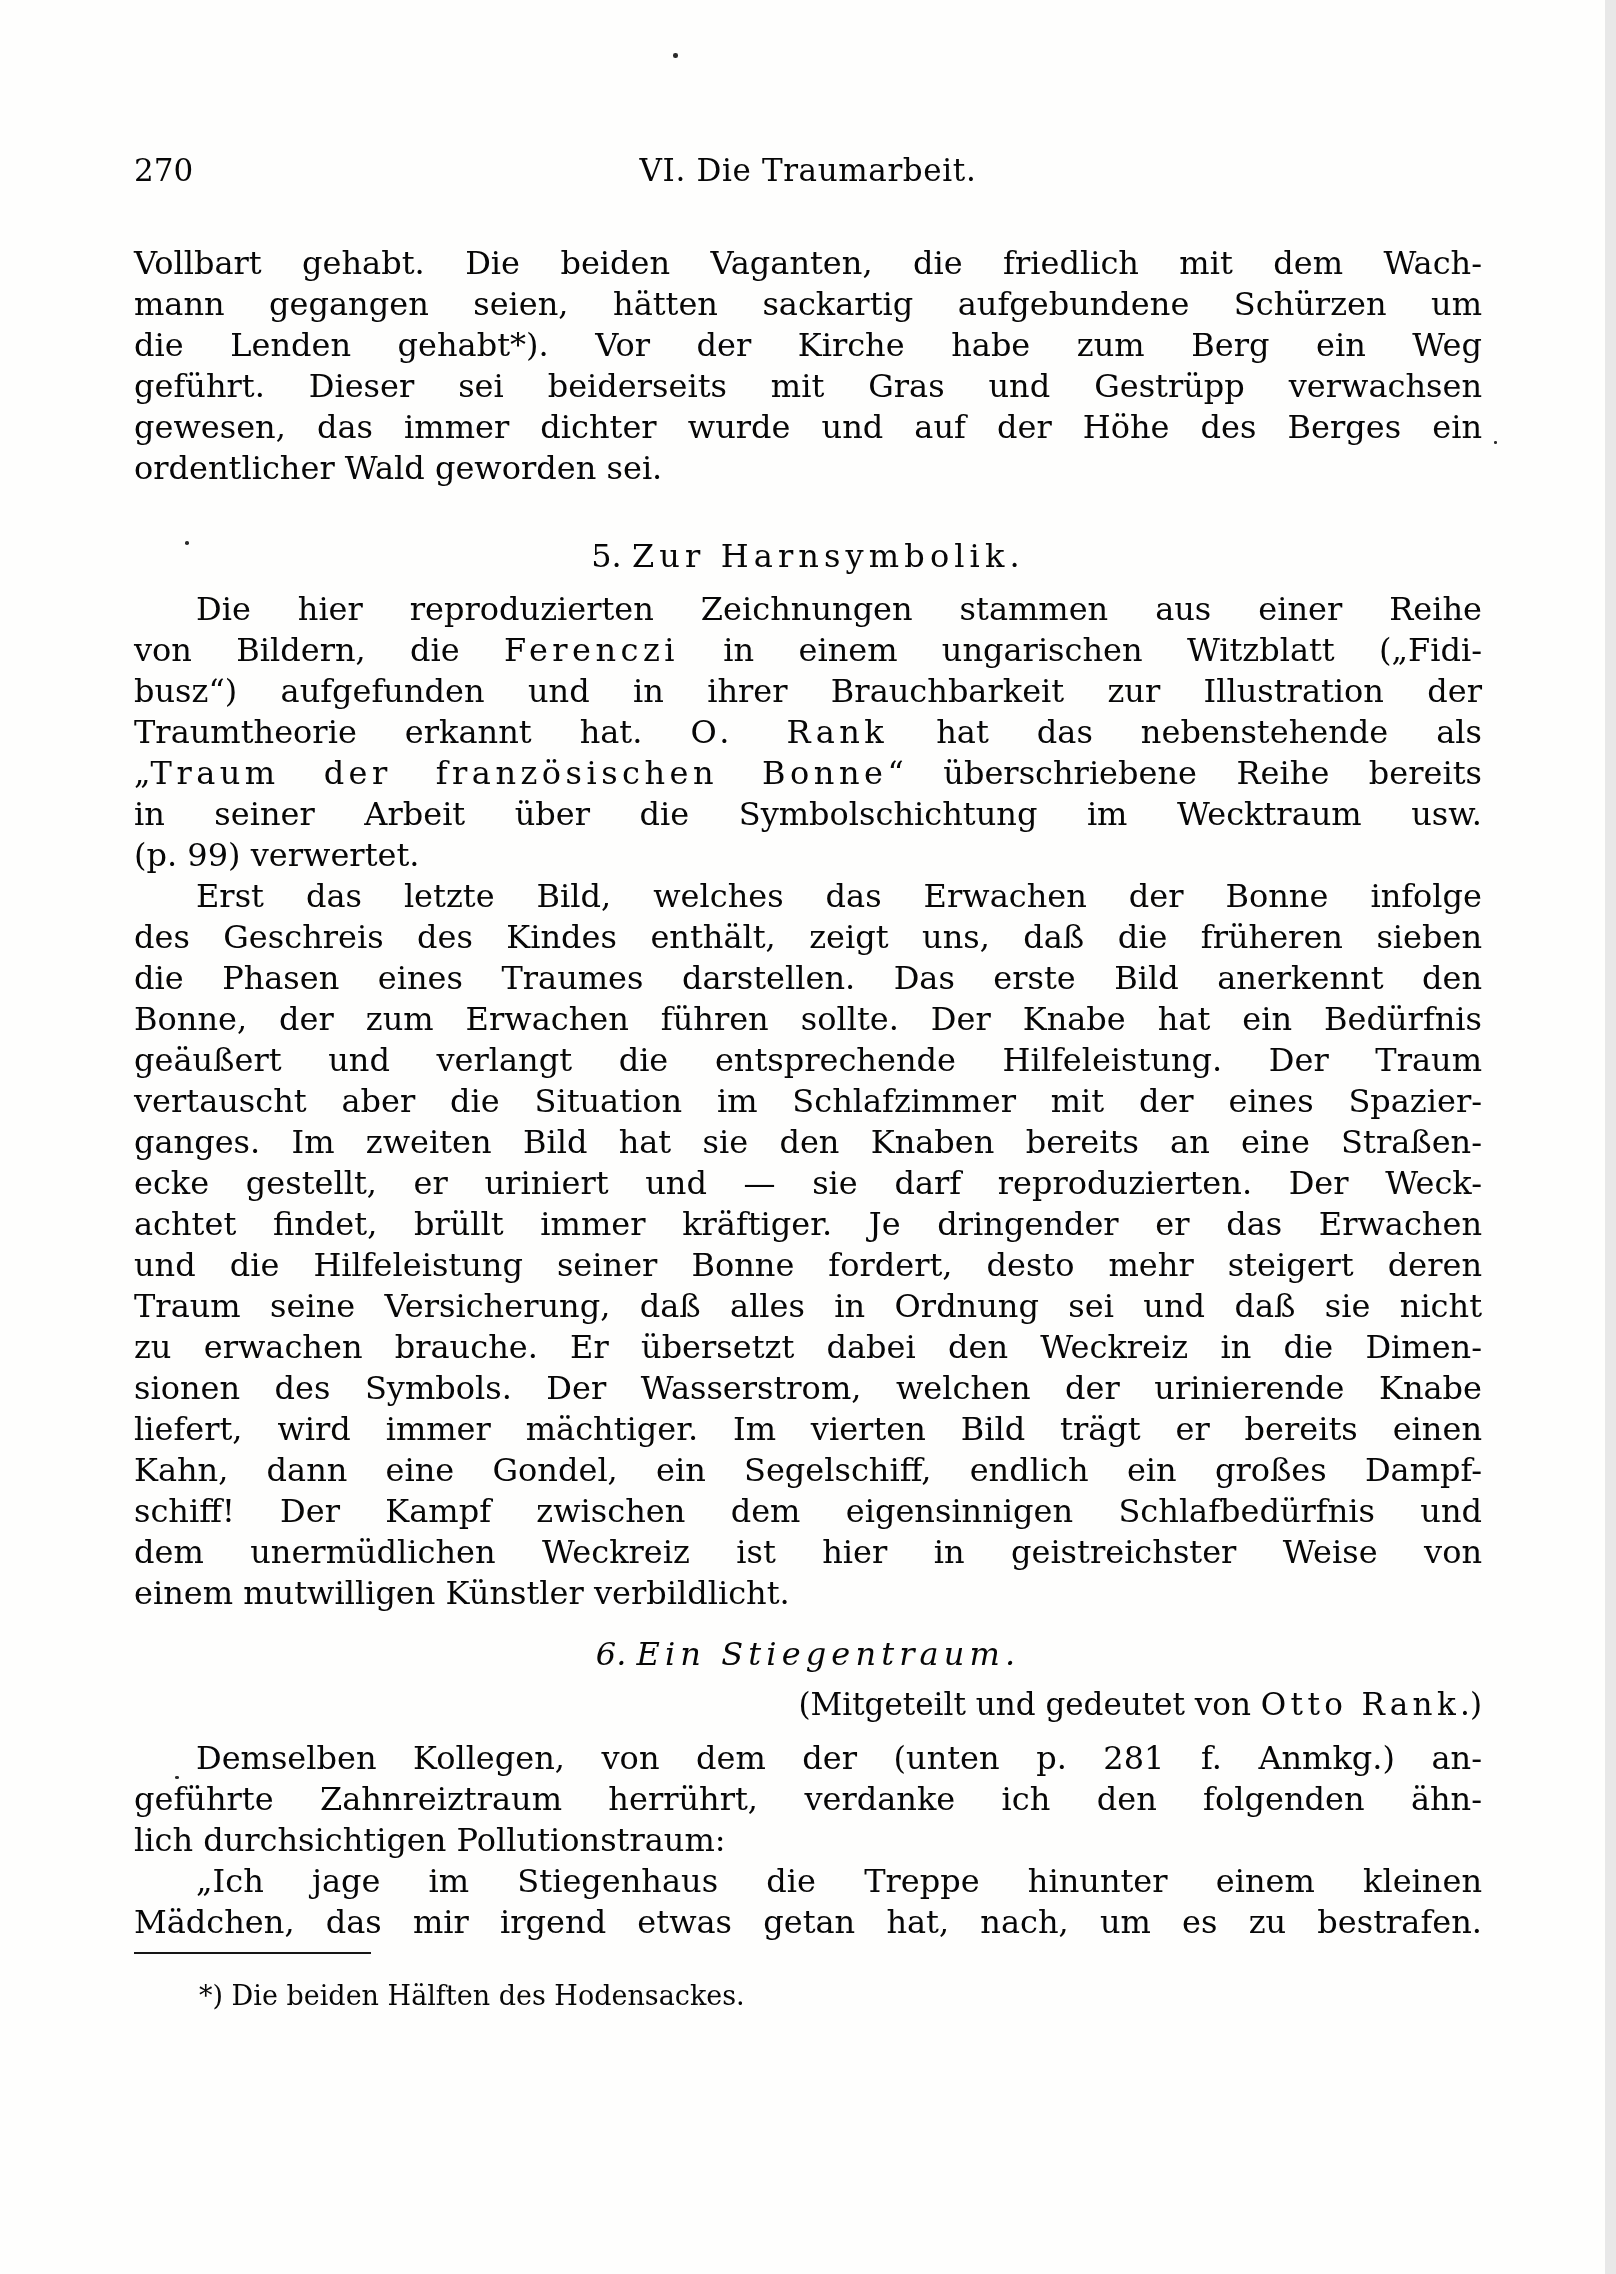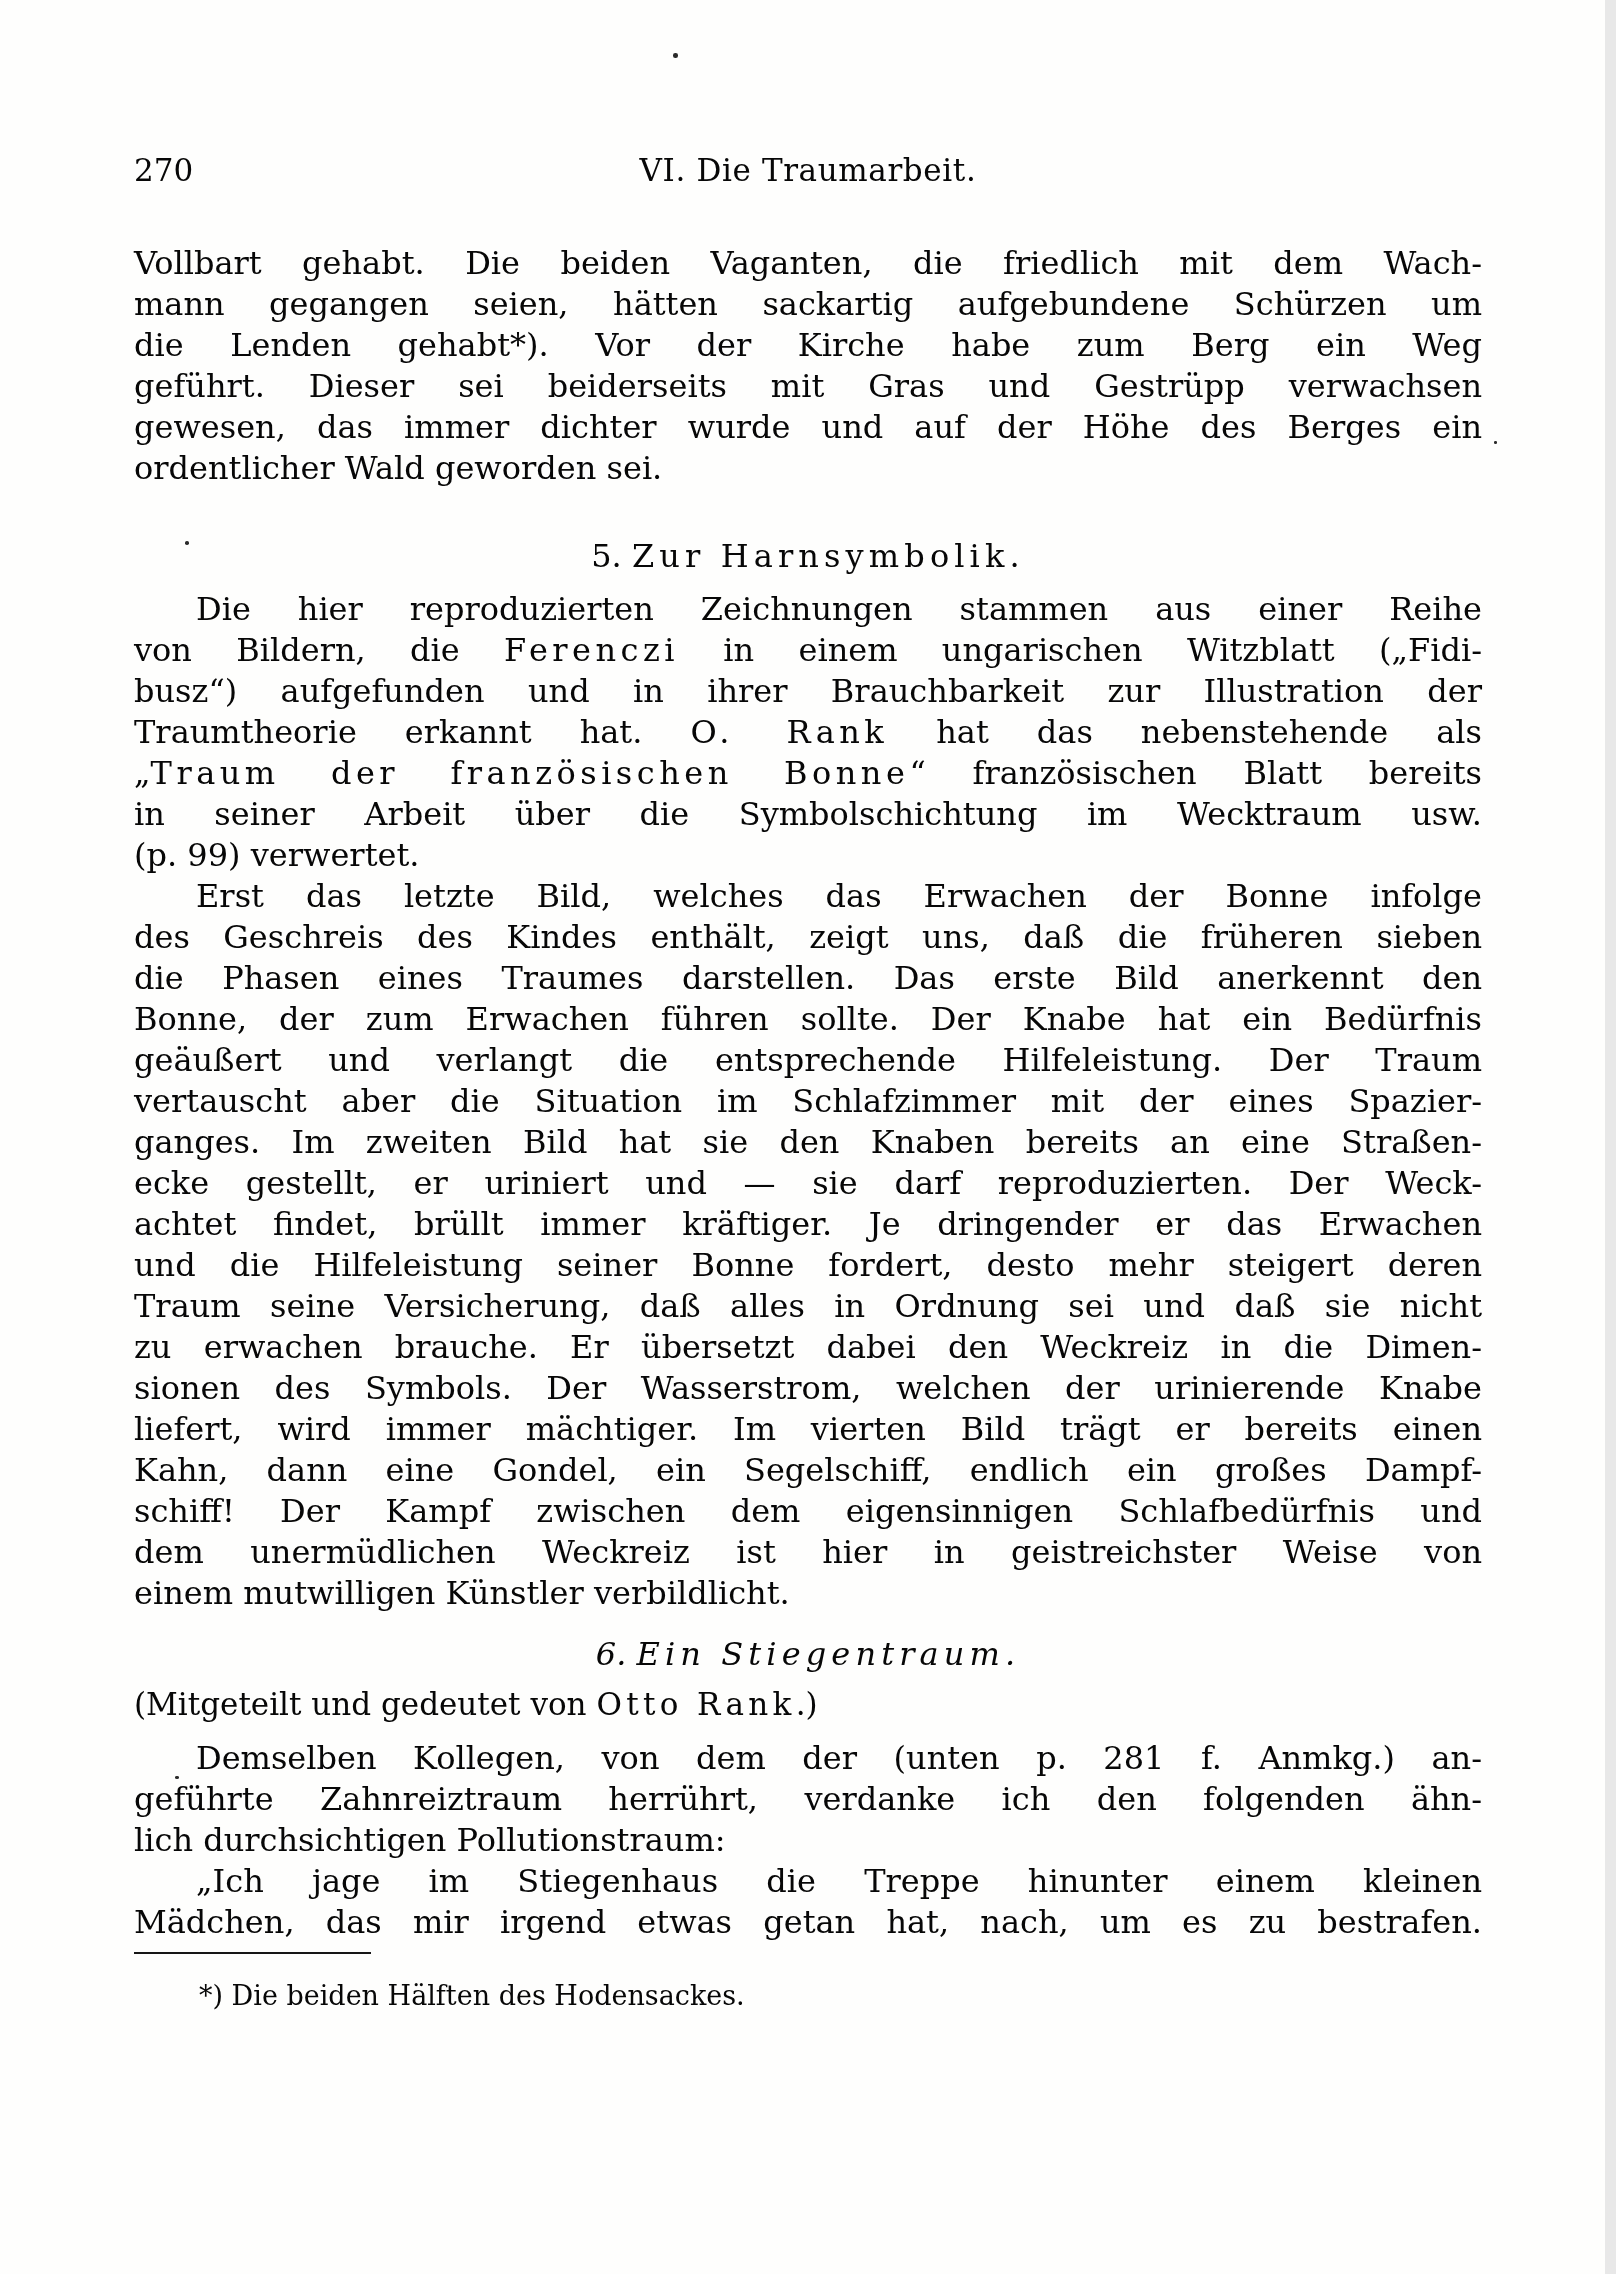--- a/index.html
+++ b/index.html
@@ -38,21 +38,21 @@
   .para.indent .line:first-child{text-indent:62px;}
   .heading{
     text-align:center;
     font-size:32px;
     line-height:41px;
     margin-top:47px;
     margin-bottom:11.8px;
   }
   .heading .sperr{letter-spacing:0.16em;text-align:center;}
   .subheading{
-    text-align:left;
+    text-align:right;
     font-size:31px;
     line-height:41px;
     margin-top:9px;
     margin-bottom:13.6px;
   }
   .sperr{letter-spacing:0.14em;}
   .heading-6{margin-top:20px;margin-bottom:0;font-style:italic;}
   .footnote-rule{
     margin-top:9px;
     width:237px;
@@ -97,21 +97,21 @@
           <div class="line">geführt. Dieser sei beiderseits mit Gras und Gestrüpp verwachsen</div>
           <div class="line">gewesen, das immer dichter wurde und auf der Höhe des Berges ein</div>
           <div class="line last">ordentlicher Wald geworden sei.</div>
         </div>
         <div class="heading"><span>5. </span><span class="sperr">Zur Harnsymbolik.</span></div>
         <div class="para indent">
           <div class="line">Die hier reproduzierten Zeichnungen stammen aus einer Reihe</div>
           <div class="line"><span>von Bildern, die </span><span class="sperr">Ferenczi</span><span> in einem ungarischen Witzblatt („Fidi-</span></div>
           <div class="line">busz“) aufgefunden und in ihrer Brauchbarkeit zur Illustration der</div>
           <div class="line"><span>Traumtheorie erkannt hat. </span><span class="sperr">O. Rank</span><span> hat das nebenstehende als</span></div>
-          <div class="line"><span>„</span><span class="sperr">Traum der französischen Bonne</span><span>“ französischen Blatt bereits</span></div>
+          <div class="line"><span>„</span><span class="sperr">Traum der französischen Bonne</span><span>“ überschriebene Reihe bereits</span></div>
           <div class="line">in seiner Arbeit über die Symbolschichtung im Wecktraum usw.</div>
           <div class="line last">(p. 99) verwertet.</div>
         </div>
         <div class="para indent">
           <div class="line">Erst das letzte Bild, welches das Erwachen der Bonne infolge</div>
           <div class="line">des Geschreis des Kindes enthält, zeigt uns, daß die früheren sieben</div>
           <div class="line">die Phasen eines Traumes darstellen. Das erste Bild anerkennt den</div>
           <div class="line">Bonne, der zum Erwachen führen sollte. Der Knabe hat ein Bedürfnis</div>
           <div class="line">geäußert und verlangt die entsprechende Hilfeleistung. Der Traum</div>
           <div class="line">vertauscht aber die Situation im Schlafzimmer mit der eines Spazier-</div>

